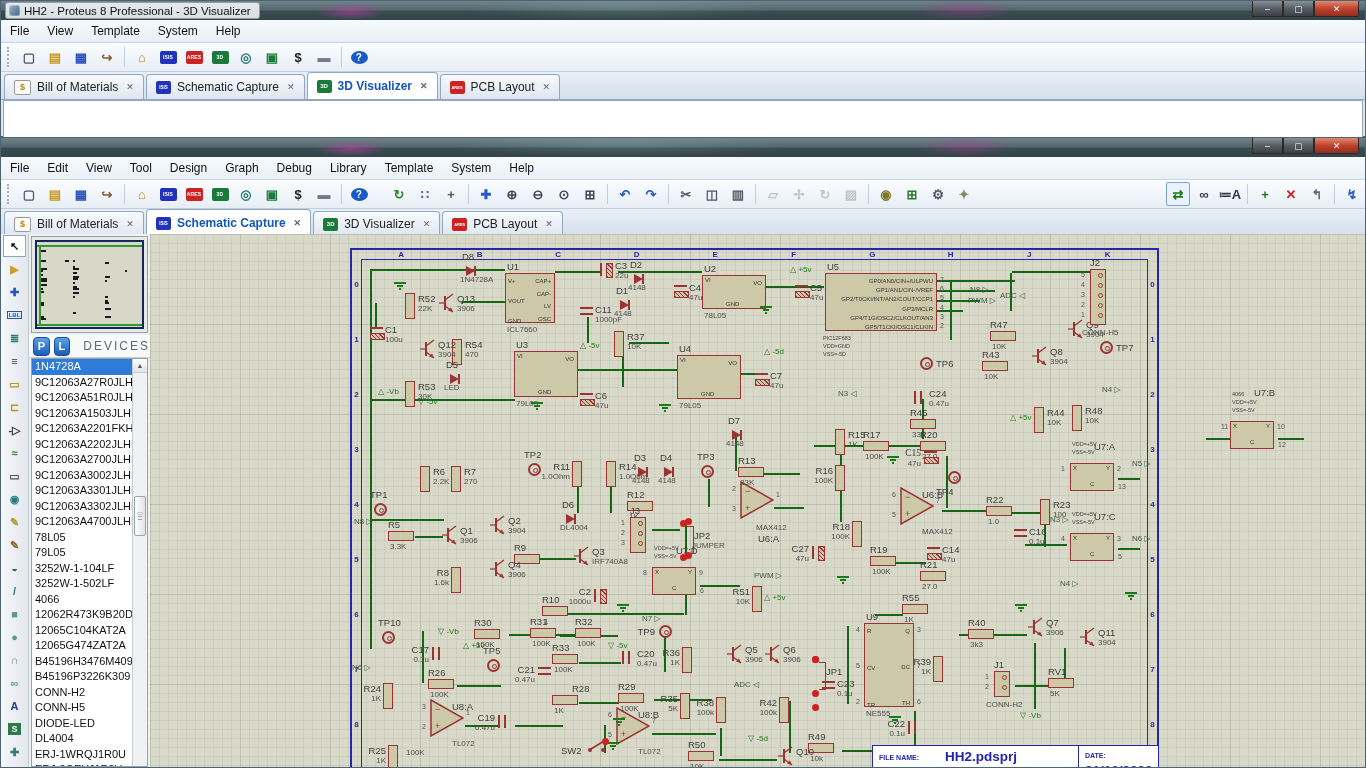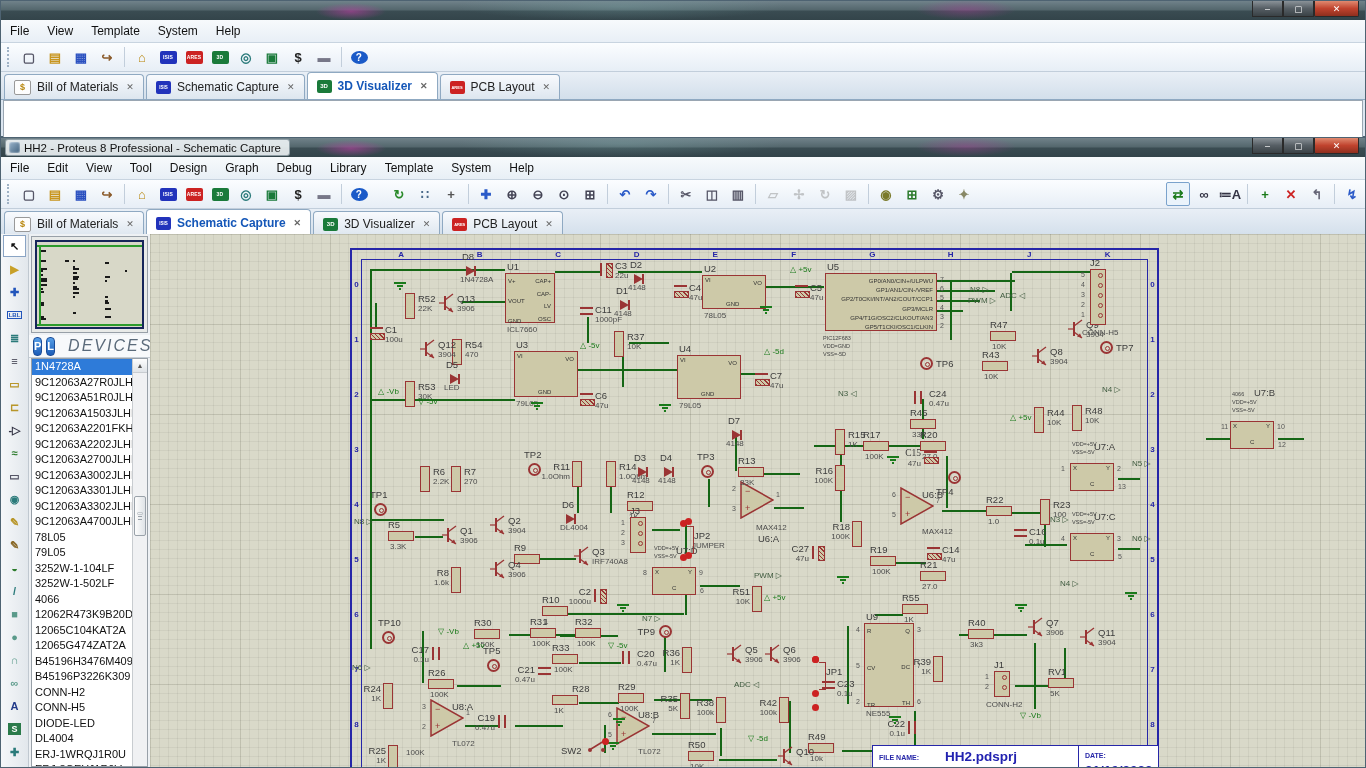--- a/index.html
+++ b/index.html
@@ -61,21 +61,21 @@
   .tsi .mini{font-size:6px;border:1px solid #2255bb;padding:0 1px;color:#2255bb;font-weight:bold;}
   .tsi .chipS{background:#2a7a4a;color:#fff;width:13px;height:12px;font-size:9px;display:flex;align-items:center;justify-content:center;}
   #sidepanel{width:121px;display:flex;flex-direction:column;background:#eef1f4;}
   #overview{height:97px;margin:2px;background:#e8eae8;border:1px solid #98a0a8;padding:3px;box-sizing:border-box;}
   #map{position:relative;width:100%;height:100%;background:#d8d8c8;border:2px solid #16265a;box-sizing:border-box;overflow:hidden;}
   #map .gline{position:absolute;background:#2c9a2c;}
   #map .spk{position:absolute;background:#1a1a1a;}
   #plrow{height:22px;display:flex;align-items:center;background:#f7f9fb;border-bottom:1px solid #c5cdd5;}
   .plbtn{width:19px;height:17px;border-radius:4px;background:linear-gradient(#57a0e8,#1b5cb8);color:#fff;font-weight:bold;
     font-size:11px;margin-left:4px;display:flex;align-items:center;justify-content:center;border:1px solid #1b4c98;}
-  #devlabel{margin-left:13px;color:#5a6a7a;font-size:16px;letter-spacing:2px;font-style:italic;}
+  #devlabel{margin-left:13px;color:#5a6a7a;font-size:12px;letter-spacing:2px;}
   #devlist{flex:1;position:relative;background:#fff;border:1px solid #98a0a8;margin:0 2px 0 2px;overflow:hidden;font-size:11px;}
   .devrow{height:15.5px;line-height:15.5px;padding-left:3px;white-space:nowrap;color:#111;}
   .devrow.sel{background:#2e7bd9;color:#fff;}
   #devscroll{position:absolute;top:0;right:0;bottom:0;width:14px;background:#f0f1f3;border-left:1px solid #c8ccd0;}
   .sbtn{height:13px;display:flex;align-items:center;justify-content:center;font-size:7px;color:#555;
     background:linear-gradient(#fdfdfd,#dfe3e7);border-bottom:1px solid #c8ccd0;}
   #sthumb{position:absolute;left:1px;right:1px;top:137px;height:38px;border:1px solid #9aa2aa;border-radius:2px;
     background:linear-gradient(90deg,#fdfdfd,#dfe3e7);}
   #sthumb:after{content:"";position:absolute;left:3px;right:3px;top:16px;height:1px;
     box-shadow:0 0 0 .5px #9aa2aa,0 3px 0 0 #9aa2aa,0 6px 0 0 #9aa2aa;}
@@ -111,20 +111,24 @@
   .tb-s{position:absolute;font-size:7px;font-weight:bold;color:#2626a8;}
   .tb-b{position:absolute;font-size:13.5px;font-weight:bold;color:#2222b0;}
 </style>
 </head>
 <body>
 
 <div id="screen">
 
   <section class="win" id="win-top" style="top:0;height:137px;">
     <div class="titlebar">
+      <span class="titlepill">
+          <span class="appico"></span>
+        <span>HH2 - Proteus 8 Professional - 3D Visualizer</span>
+        </span>
       <span class="winbtns" id="btns-top">
           <span class="wbtn">–</span>
           <span class="wbtn">▢</span>
           <span class="wbtn close">✕</span>
         </span>
     </div>
     <nav class="menubar" id="menu-top">
         <span class="menuitem">File</span>
         <span class="menuitem">View</span>
         <span class="menuitem">Template</span>
@@ -177,24 +181,20 @@
           <span class="tico ares">ARES</span>
           <span>PCB Layout</span>
           <span class="x">✕</span>
         </span>
       </div>
     <div class="viewer-content"></div>
   </section>
 
   <section class="win" id="win-main" style="top:137px;height:631px;">
     <div class="titlebar">
-      <span class="titlepill">
-          <span class="appico"></span>
-        <span>HH2 - Proteus 8 Professional - Schematic Capture</span>
-        </span>
       <span class="winbtns" id="btns-main">
           <span class="wbtn">–</span>
           <span class="wbtn">▢</span>
           <span class="wbtn close">✕</span>
         </span>
     </div>
     <nav class="menubar" id="menu-main">
         <span class="menuitem">File</span>
         <span class="menuitem">Edit</span>
         <span class="menuitem">View</span>

